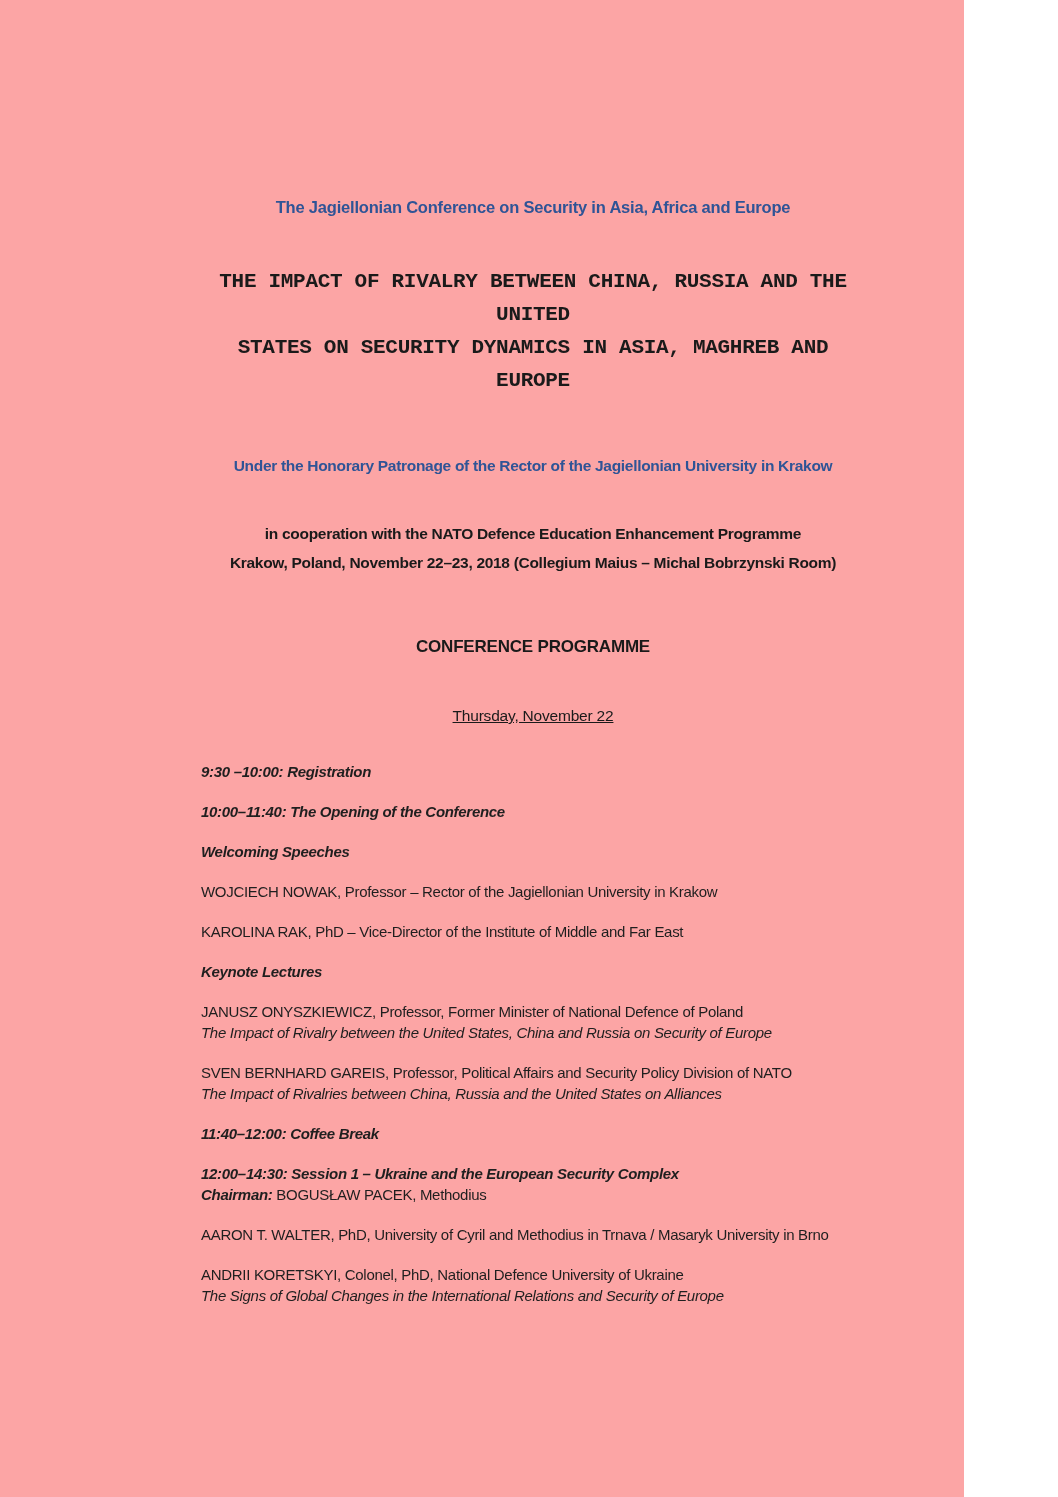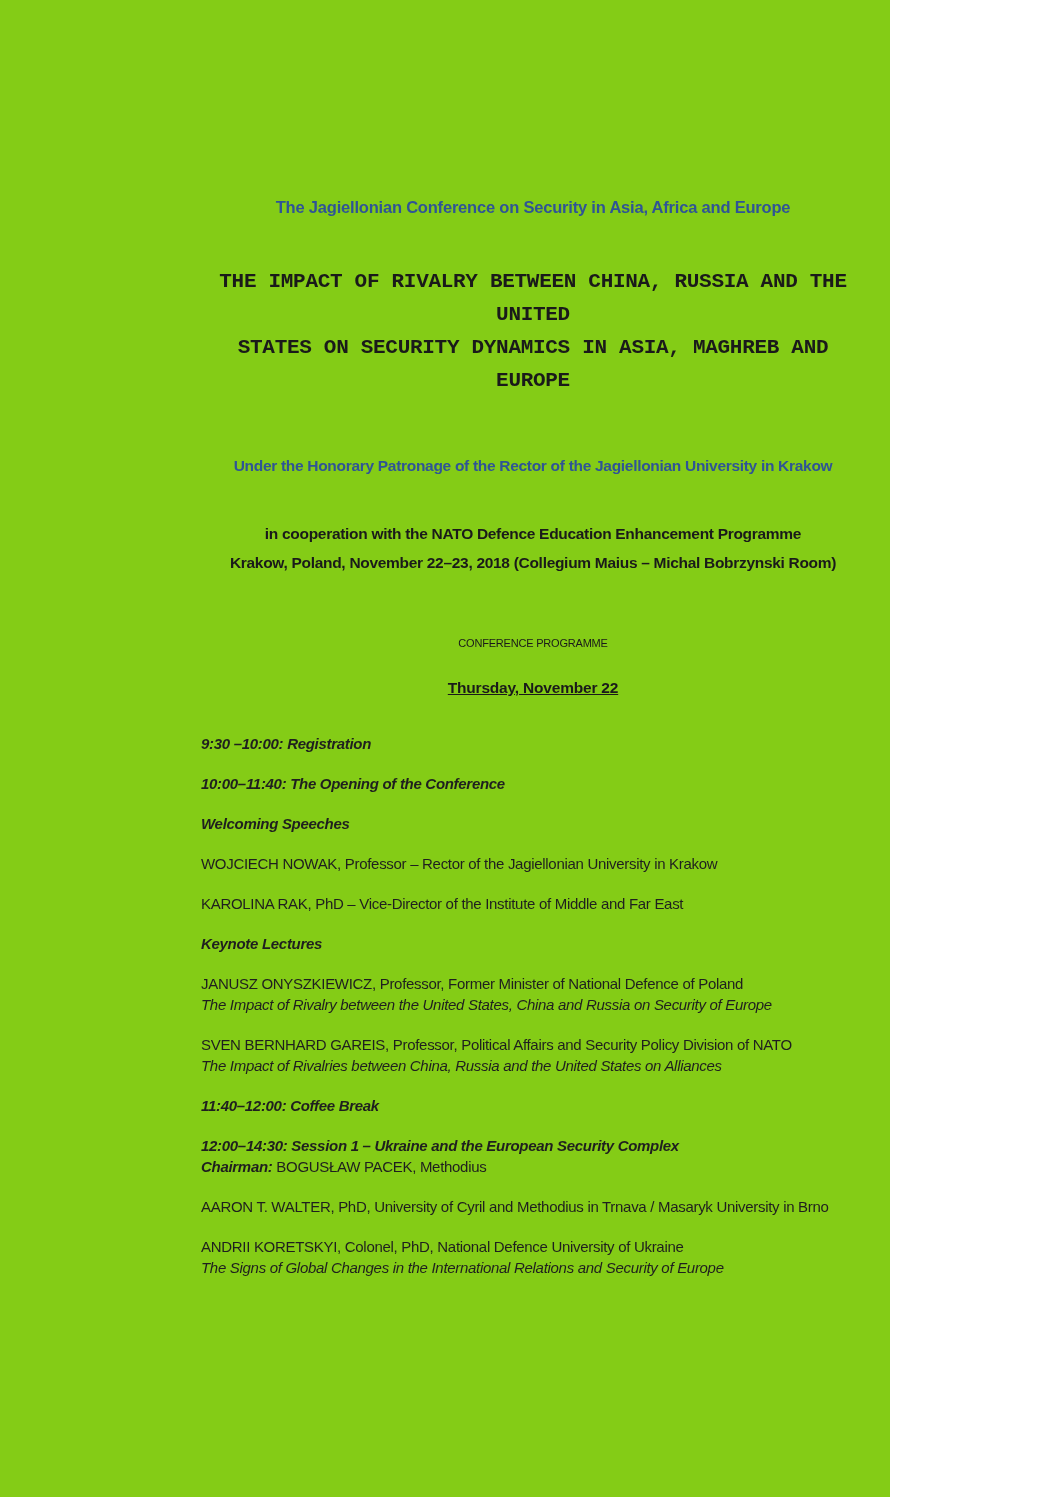--- a/index.html
+++ b/index.html
@@ -2,23 +2,23 @@
 <html><head>
 <meta charset="utf-8">
 <style>
   html, body {
     margin: 0;
     padding: 0;
     background: #ffffff;
   }
   .page {
     position: relative;
-    width: 890px;
+    width: 964px;
     height: 1497px;
-    background: #84cc16;
+    background: #fca5a5;
     font-family: "Liberation Sans", "DejaVu Sans", sans-serif;
     color: #212121;
     overflow: hidden;
   }
   .content {
     position: absolute;
     top: 198px;
     left: 201px;
     width: 664px;
   }
@@ -49,29 +49,29 @@
   }
   .org-line {
     font-size: 15.5px;
     font-weight: bold;
     letter-spacing: -0.3px;
     line-height: 29px;
     color: #1a1a1a;
   }
   .org-block { margin-bottom: 60px; }
   .programme-heading {
-    font-size: 11px;
-    font-weight: normal;
+    font-size: 17px;
+    font-weight: bold;
     color: #1a1a1a;
     letter-spacing: -0.2px;
-    margin-bottom: 30px;
+    margin-bottom: 50px;
   }
   .day-heading {
     font-size: 15.5px;
-    font-weight: bold;
+    font-weight: normal;
     text-decoration: underline;
     color: #1a1a1a;
     letter-spacing: -0.2px;
     margin-bottom: 36px;
   }
   .schedule { text-align: left; }
   .sched-item { margin-bottom: 19px; }
   .line {
     font-size: 15px;
     line-height: 21px;

